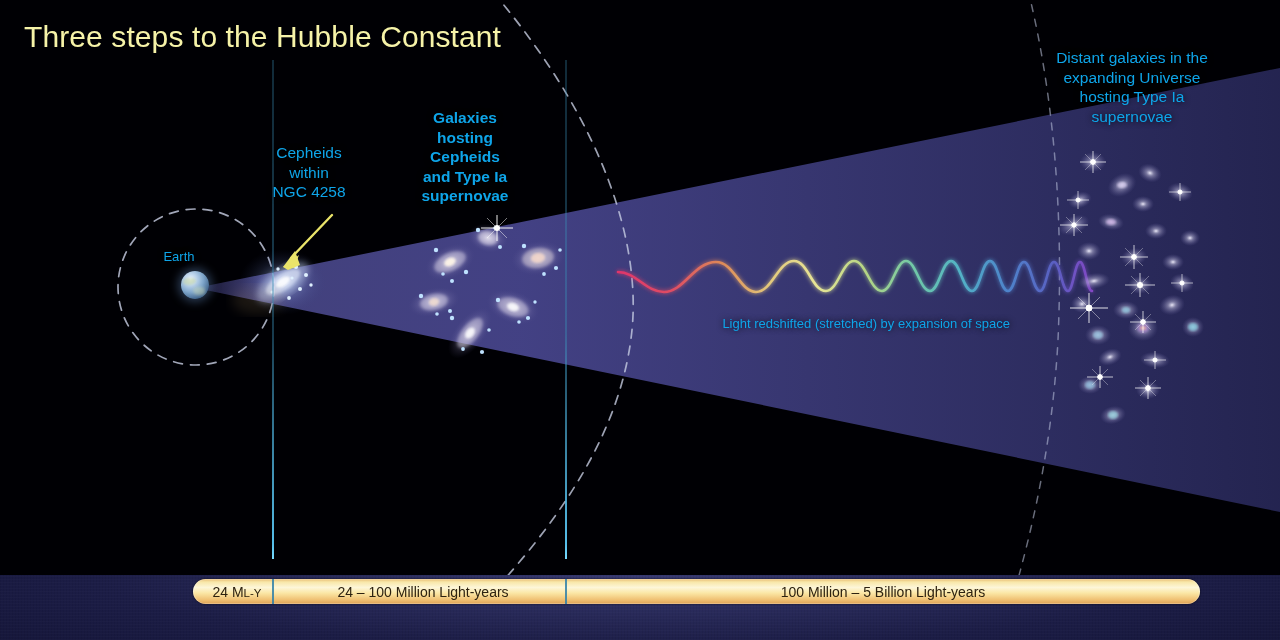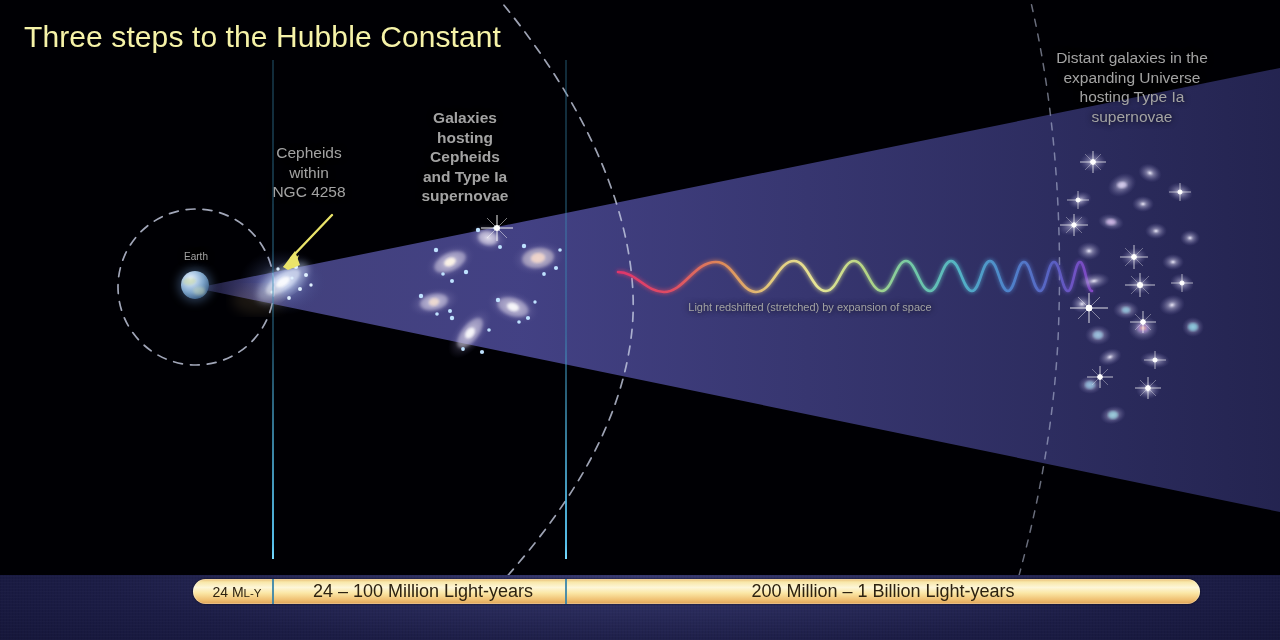--- a/index.html
+++ b/index.html
@@ -57,21 +57,21 @@
     left: 24px;
     top: 20px;
     font-size: 30px;
     font-weight: normal;
     color: #f6f3a8;
     letter-spacing: .1px;
     white-space: nowrap;
   }
   .calloutext {
     position: absolute;
-    color: #a3a3a3;
+    color: #0ea5e9;
     font-size: 15.5px;
     line-height: 19.5px;
     text-align: center;
     white-space: pre-line;
     text-shadow: 0 0 6px rgba(0,0,0,.9);
   }
   #label-cepheids {
     left: 244px;
     top: 143px;
     width: 130px;
@@ -82,24 +82,24 @@
     width: 122px;
     font-weight: bold;
   }
   #label-distant {
     left: 1032px;
     top: 48px;
     width: 200px;
   }
   #label-redshift {
     left: 610px;
-    top: 298px;
+    top: 314px;
     width: 400px;
-    text-align: center;
-    font-size: 11px;
+    text-align: right;
+    font-size: 13px;
   }
   
   #earth {
     position: absolute;
     left: 181px;
     top: 271px;
     width: 28px;
     height: 28px;
     border-radius: 50%;
     background:
@@ -142,21 +142,21 @@
         #f0c275 82%,
         #dfa356 100%);
     box-shadow: 0 0 2px rgba(0,0,0,.7), inset 0 0 0 1px rgba(255,255,255,.25);
     display: flex;
     align-items: center;
     margin-top: 20px;
   }
   .seg-label {
     position: absolute;
     color: #2d2210;
-    font-size: 18px;
+    font-size: 14px;
     white-space: nowrap;
     text-align: center;
   }
   #seg-a { left: 8px; width: 72px; font-size: 14px; }
   #seg-a .smallcaps { font-size: 11.5px; }
   #seg-b { left: 88px; width: 284px; }
   #seg-c { left: 380px; width: 620px; }
   .seg-divider {
     position: absolute;
     top: 0;
@@ -518,21 +518,21 @@
       </g>
     </g>
   </svg>
 
   <div class="bottom-band"></div>
 
   <div class="vline" id="vline-1"></div>
   <div class="vline" id="vline-2"></div>
 
   <div id="earth"></div>
-  <div class="calloutext" style="left:161px; top:247px; width:70px; font-size:10px;">Earth</div>
+  <div class="calloutext" style="left:144px; top:247px; width:70px; font-size:13px;">Earth</div>
 
   <div class="title">Three steps to the Hubble Constant</div>
 
   <div class="calloutext" id="label-cepheids">Cepheids
 within
 NGC 4258</div>
 
   <div class="calloutext" id="label-midgal">Galaxies
 hosting
 Cepheids
@@ -547,16 +547,16 @@
   <div class="calloutext" id="label-redshift">Light redshifted (stretched) by expansion of space</div>
 
   <div id="scalebar">
     <div class="seg-divider" style="left:79px;"></div>
     <div class="seg-divider" style="left:372px;"></div>
 
     <div class="seg-label" id="seg-a"><span>24 M</span><span class="smallcaps">L-Y</span></div>
 
     <div class="seg-label" id="seg-b">24 – 100 Million Light-years</div>
 
-    <div class="seg-label" id="seg-c">200 Million  – 1 Billion Light-years</div>
+    <div class="seg-label" id="seg-c">100 Million  – 5 Billion Light-years</div>
   </div>
 
 </div>
 
 </body></html>

